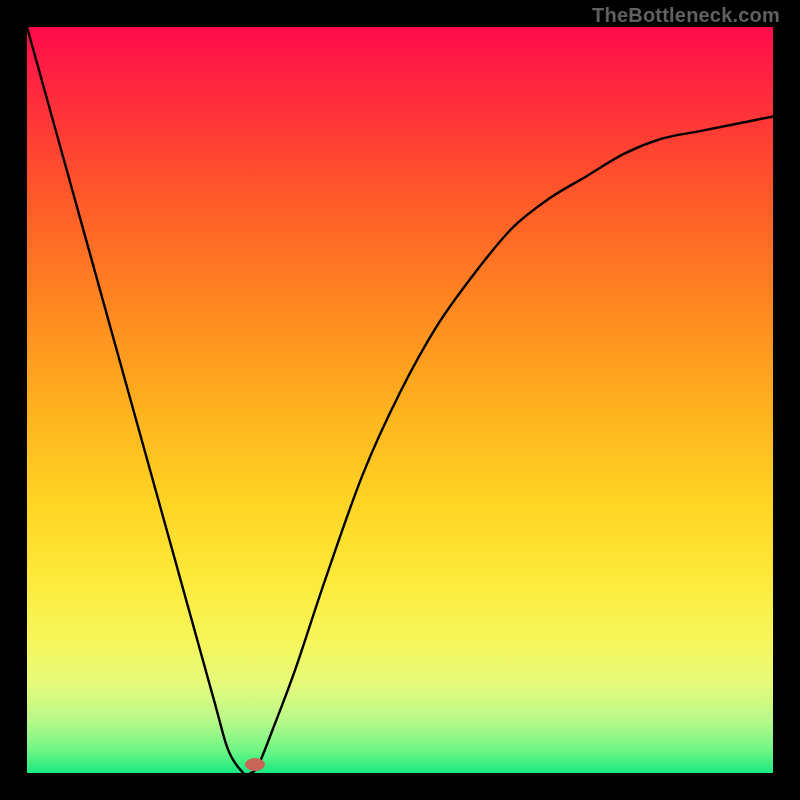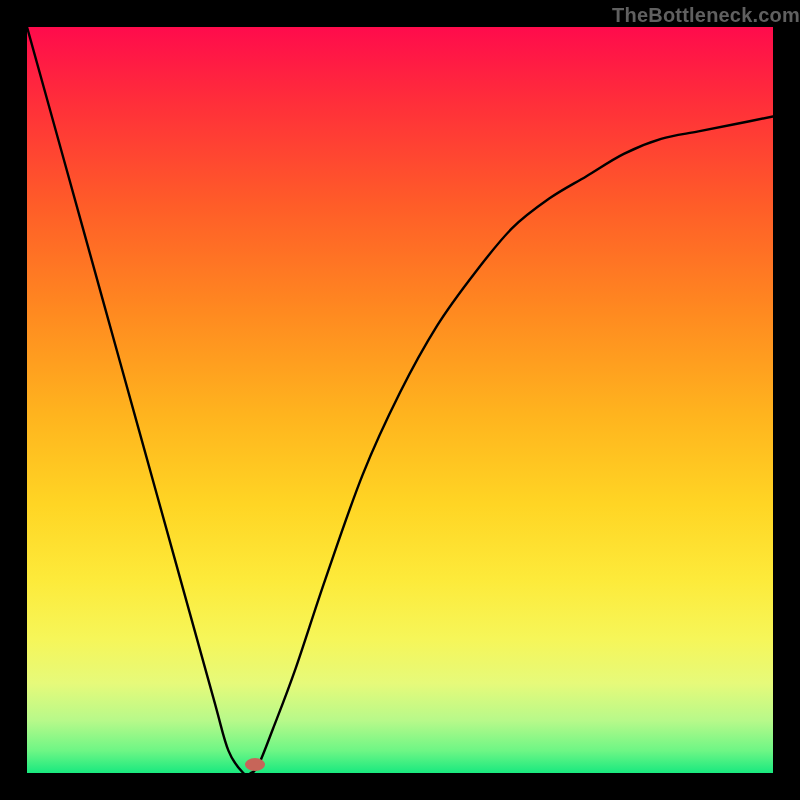--- a/index.html
+++ b/index.html
@@ -46,21 +46,21 @@
     width: 20px;
     height: 13px;
     border-radius: 50% / 50%;
     background: #c76559;
     left: 218px;
     top: 731px;
   }
   .watermark {
     position: absolute;
     top: 4px;
-    right: 0;
+    right: 20px;
     font-size: 20px;
     font-weight: 600;
     color: #606060;
     letter-spacing: 0.2px;
   }
 </style>
 </head>
 <body>
 
 <div class="watermark">TheBottleneck.com</div>

